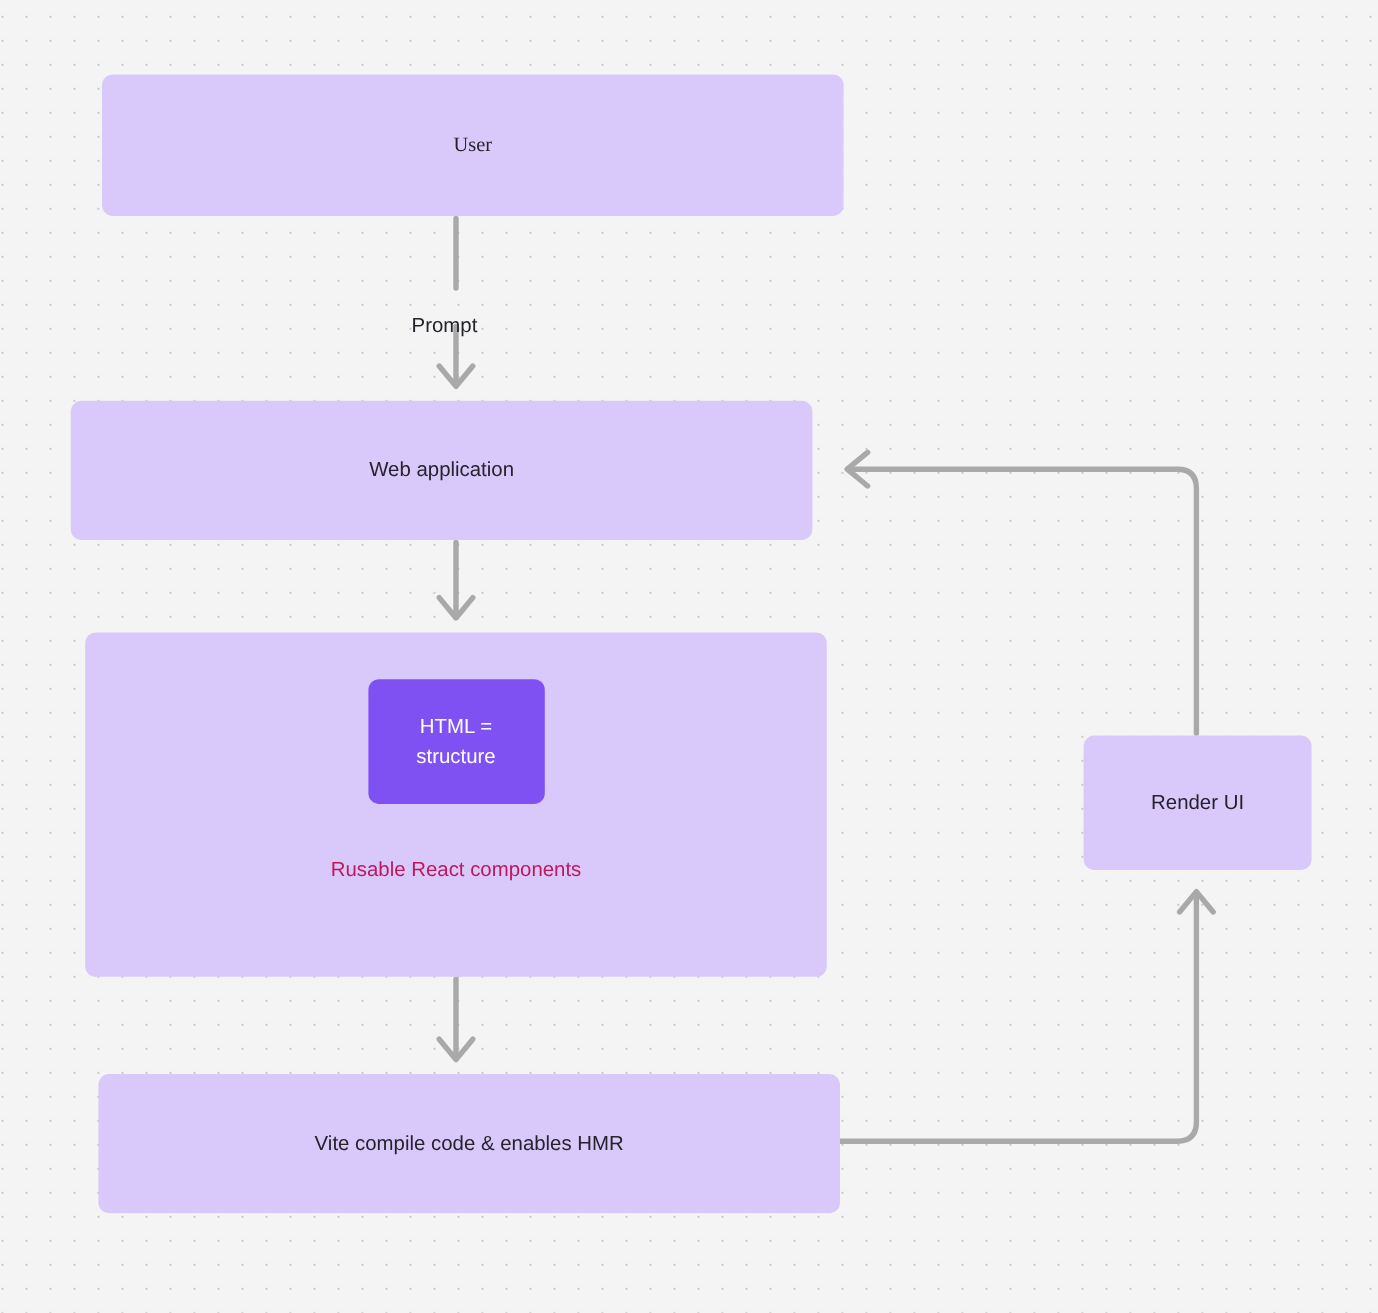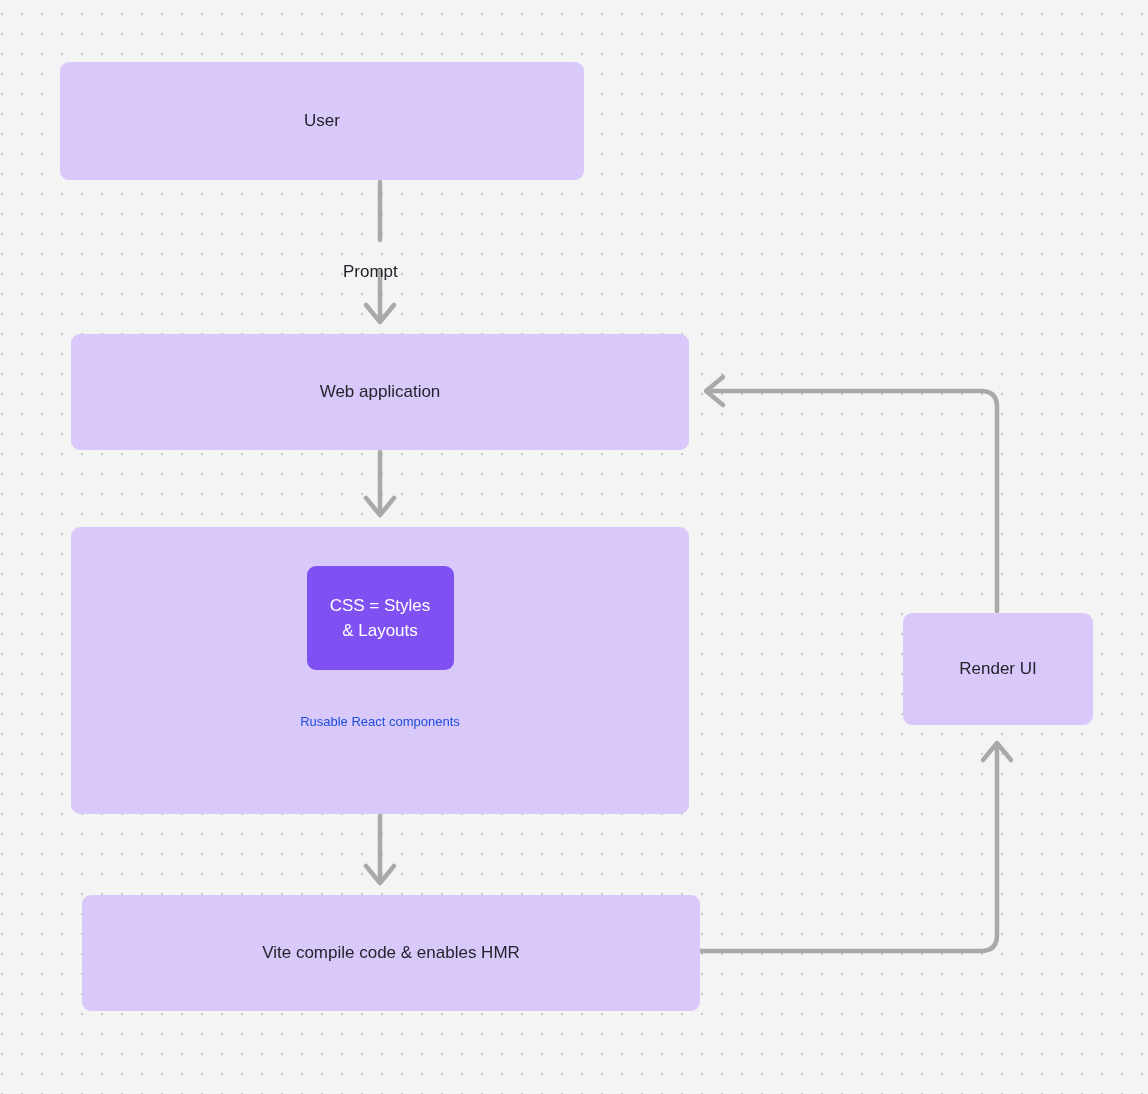--- a/index.html
+++ b/index.html
@@ -52,22 +52,22 @@
   }
   .node-violet {
     background: #7f51f2;
     color: #ffffff;
     font-size: 17px;
     line-height: 1.5;
     border-radius: 9px;
     white-space: pre-line;
   }
 
-  #node-user       { left: 60px;  top: 62px;  width: 524px; height: 118px; }
-  #node-webapp     { left: 71px;  top: 334px; width: 618px; height: 116px; align-items: center; }
+  #node-user       { left: 85px;  top: 62px;  width: 618px; height: 118px; font-family: Liberation Serif, serif; }
+  #node-webapp     { left: 59px;  top: 334px; width: 618px; height: 116px; align-items: center; }
   #node-components { left: 71px;  top: 527px; width: 618px; height: 287px;
                      display: block; }
   #node-vite       { left: 82px;  top: 895px; width: 618px; height: 116px; }
   #node-render     { left: 903px; top: 613px; width: 190px; height: 112px; }
 
   #node-components .sub-row {
     position: absolute;
     left: 0;
     top: 39px;
     width: 618px;
@@ -83,22 +83,22 @@
     align-items: center;
     justify-content: center;
     text-align: center;
   }
   #node-components .caption {
     position: absolute;
     left: 0;
     top: 186px;
     width: 618px;
     text-align: center;
-    font-size: 13px;
-    color: #1d4ed8;
+    font-size: 17px;
+    color: #be185d;
   }
 
   
   .edge-label {
     position: absolute;
     font-size: 17px;
     color: #25232b;
     background: transparent;
     white-space: nowrap;
   }
@@ -151,22 +151,22 @@
     <span>User</span>
   </div>
 
   <div class="node node-lilac" id="node-webapp">
     <span>Web application</span>
   </div>
 
   <div class="node node-lilac" id="node-components">
     <div class="sub-row">
       <div class="node-violet sub-box">
-        <span>CSS = Styles
-&amp; Layouts</span>
+        <span>HTML =
+structure</span>
       </div>
     </div>
     <div class="caption">Rusable React components</div>
   </div>
 
   <div class="node node-lilac" id="node-vite">
     <span>Vite compile code &amp; enables HMR</span>
   </div>
 
   <div class="node node-lilac" id="node-render">

